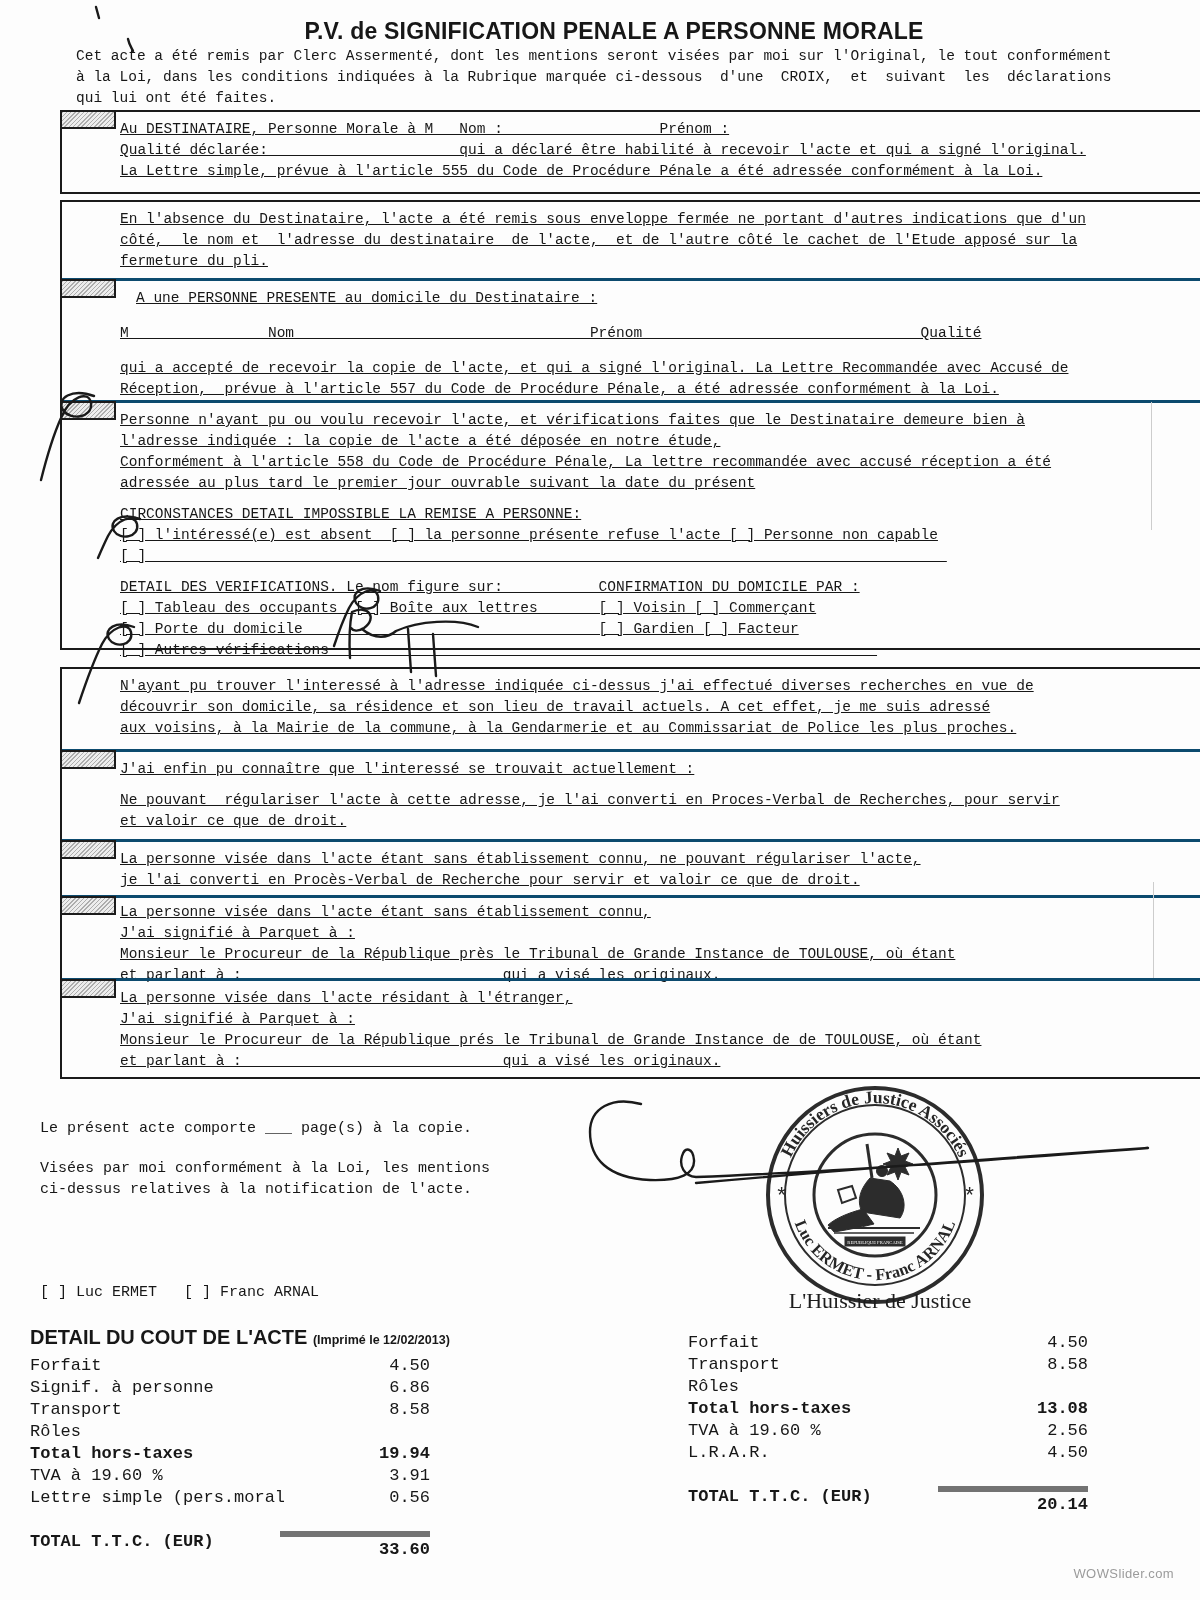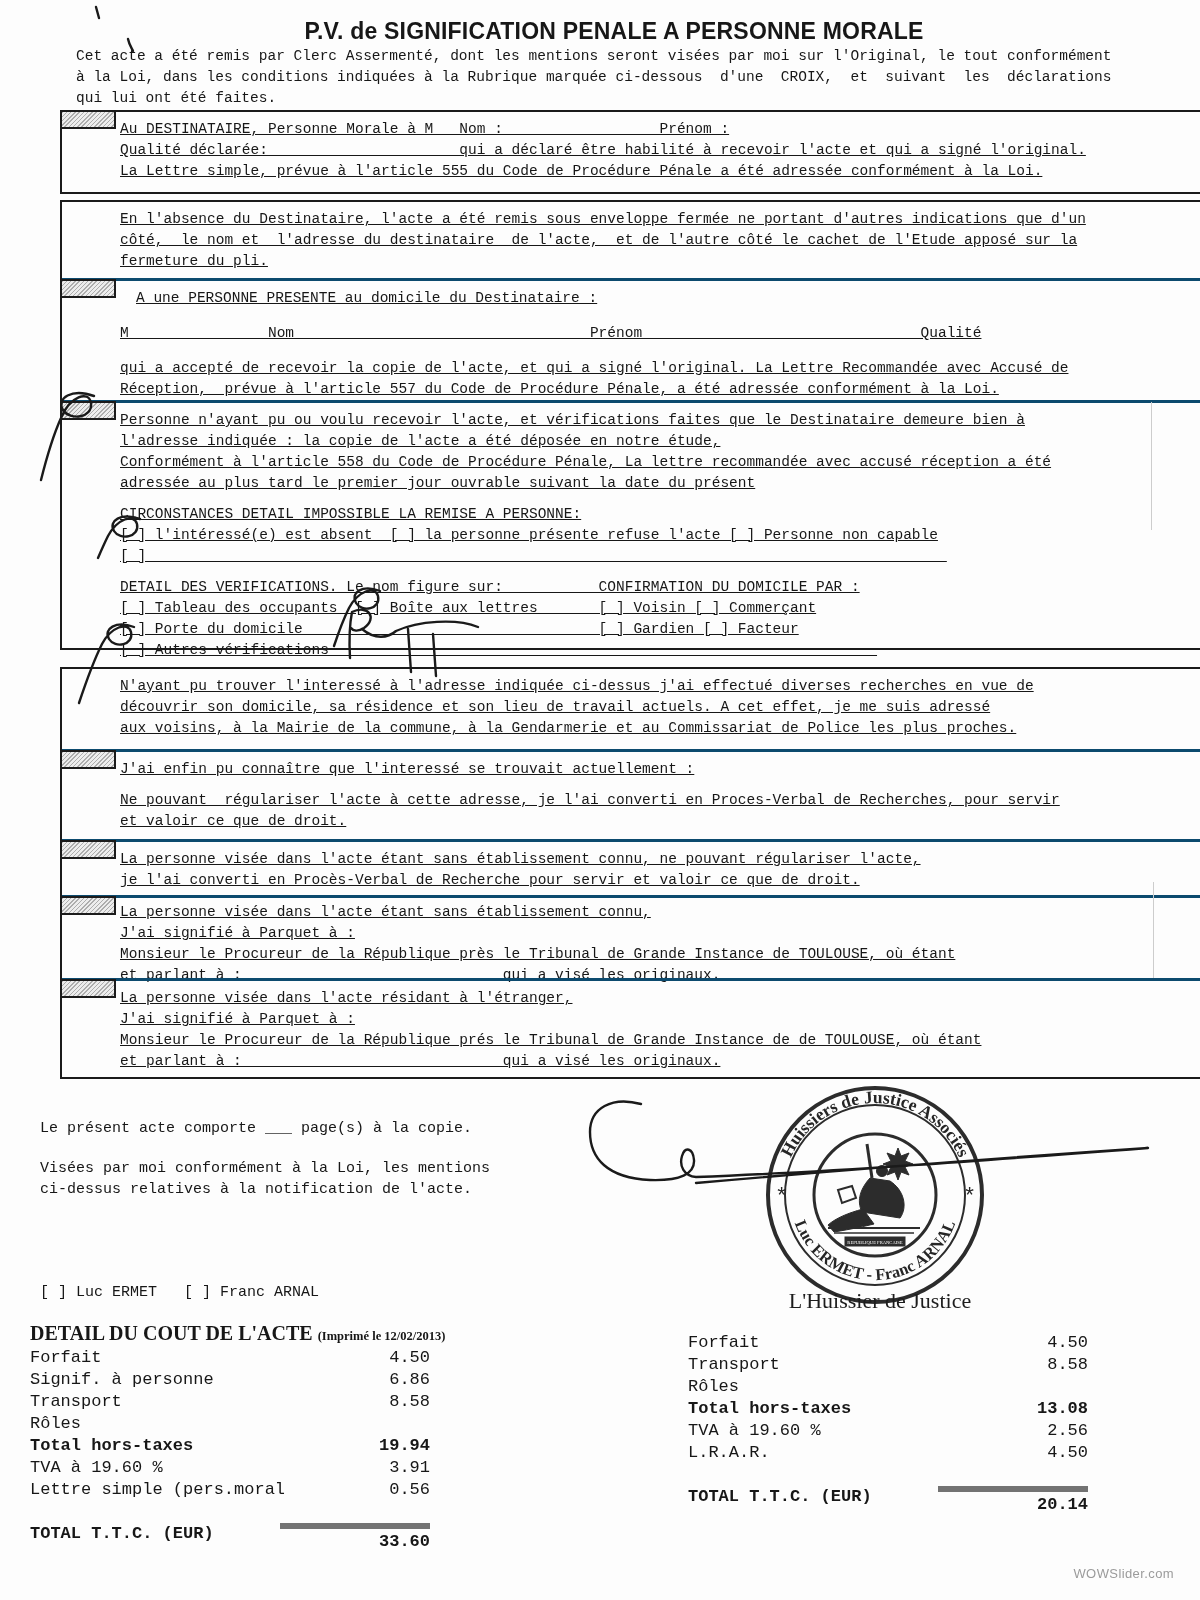--- a/index.html
+++ b/index.html
@@ -17,21 +17,21 @@
        background-color:#ededed;
        background-image:repeating-linear-gradient(135deg,rgba(110,110,110,.5) 0 1px,transparent 1px 3px);
        box-sizing:border-box;}
   .indent{margin-left:16px;}
   .gap10{margin-top:10px;} .gap14{margin-top:14px;}
   .footer-note{position:absolute;left:40px;}
   .stamp-wrap{position:absolute;left:758px;top:1078px;width:234px;height:234px;}
   .stamp-caption{position:absolute;left:740px;top:1288px;width:280px;text-align:center;
        font-family:"Liberation Serif",serif;font-size:22px;color:#1d1d1d;}
   .cost{position:absolute;font-size:17px;line-height:22px;}
-  .cost-title{font-family:Liberation Serif, serif;font-weight:bold;font-size:20px;line-height:22px;
+  .cost-title{font-family:Liberation Sans, sans-serif;font-weight:bold;font-size:20px;line-height:30px;
        white-space:nowrap;text-align:right;}
   .cost-title .printed-note{font-weight:bold;font-size:12.5px;}
   .cost-row{display:flex;justify-content:space-between;}
   .cost-row .lbl{white-space:pre;}
   .cost-row .val{width:110px;text-align:right;}
   .cost-row.bold{font-weight:bold;}
   .cost-total{display:flex;justify-content:space-between;font-weight:bold;margin-top:22px;}
   .cost-total .val{width:150px;text-align:right;border-top:6px solid #737373;padding-top:2px;}
   .watermark{position:absolute;right:26px;top:1566px;font-family:"Liberation Sans",sans-serif;
        font-size:13px;color:#9b9b9b;letter-spacing:.4px;}

